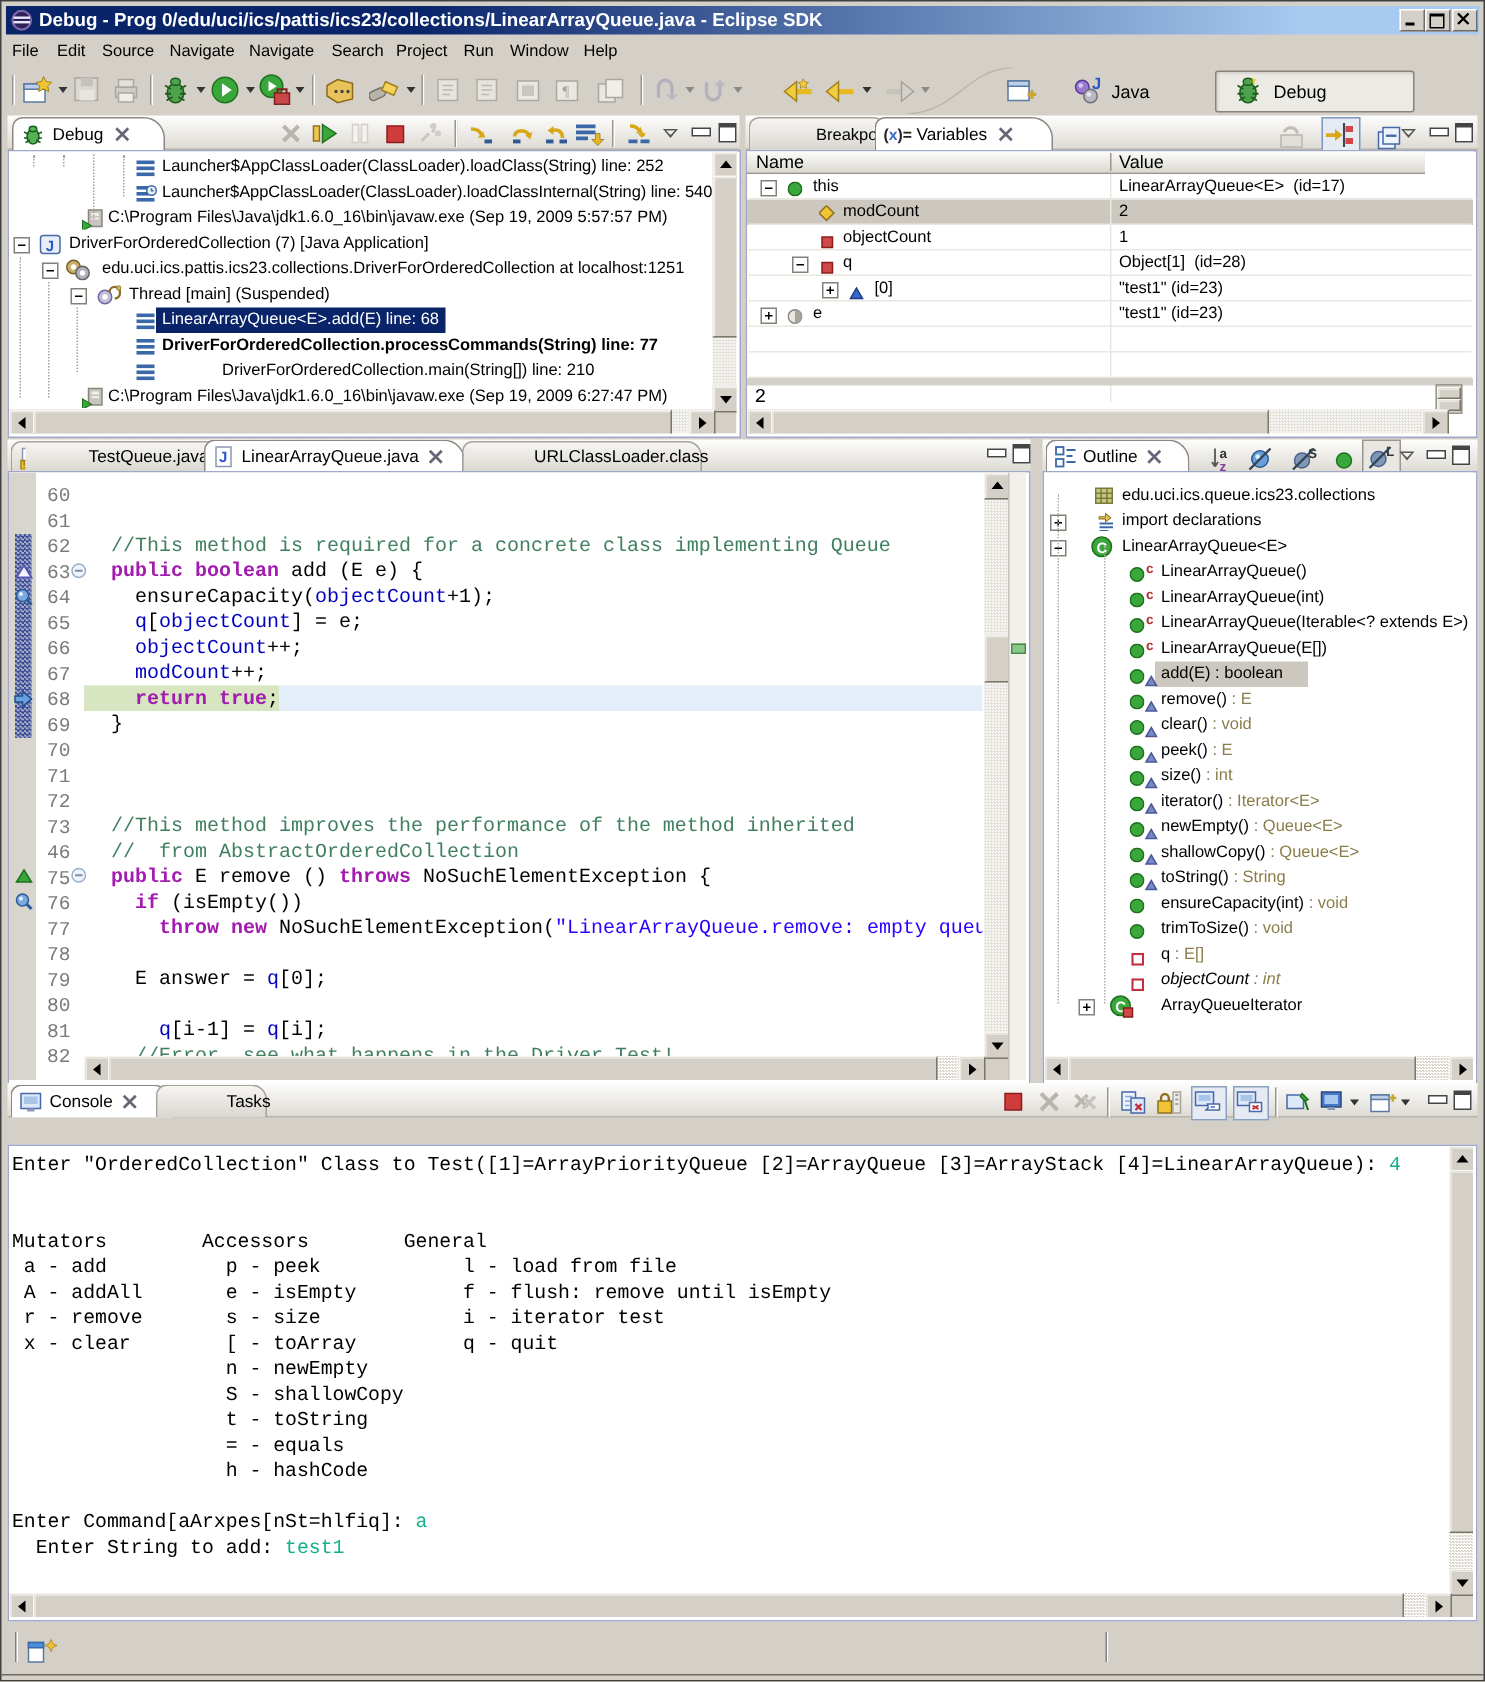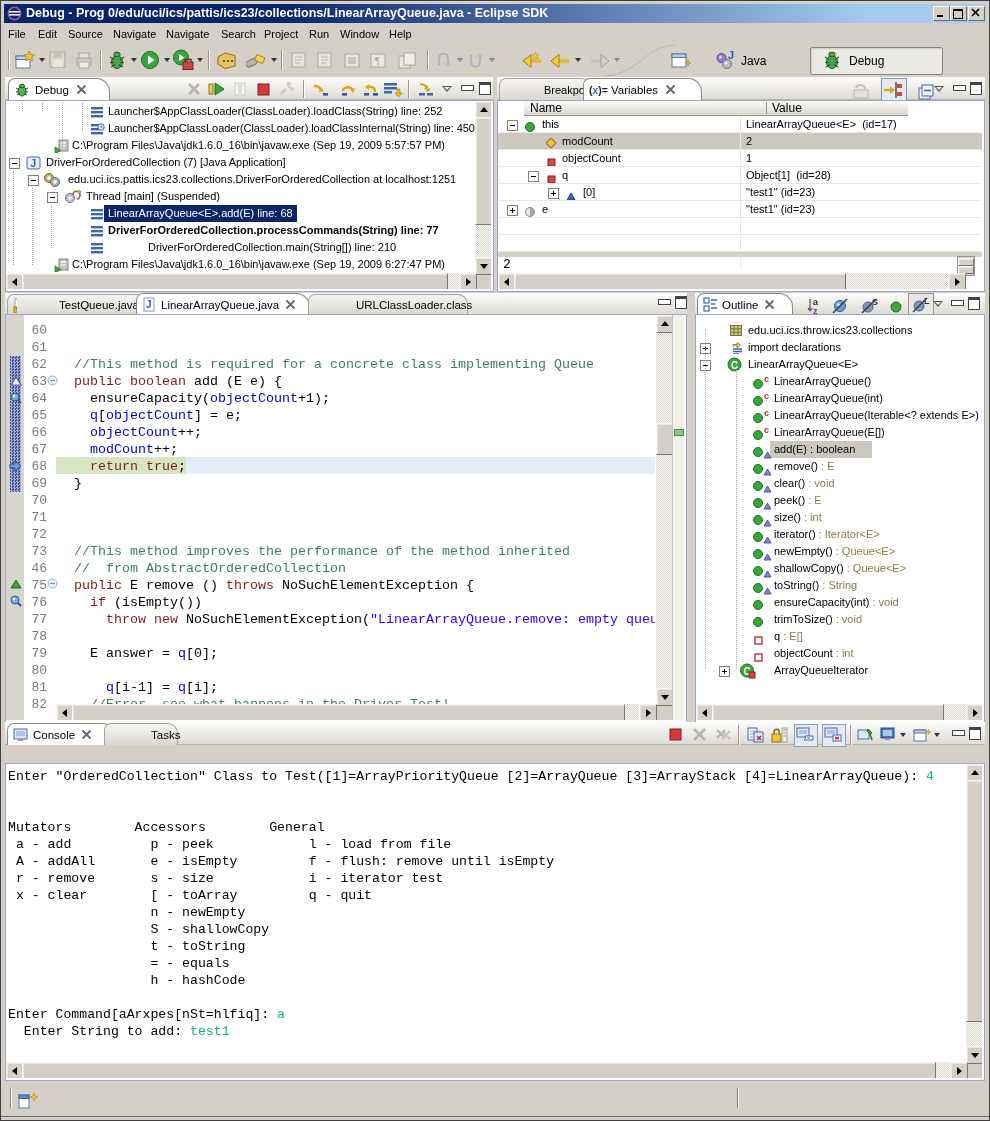--- a/index.html
+++ b/index.html
@@ -1,20 +1,20 @@
 <!DOCTYPE html>
 <html><head>
 <meta charset="utf-8">
 <style>
 html,body{margin:0;padding:0;}
 body{width:990px;height:1121px;background:#d4d0c8;position:relative;overflow:hidden;
  font-family:"Liberation Sans",sans-serif;font-size:11.5px;color:#000;}
 .a{position:absolute;}
 .mono{font-family:"Liberation Mono",monospace;white-space:pre !important;}
-.kw{color:#7f1d1d;font-weight:normal;}
+.kw{color:#a21caf;font-weight:bold;}
 .fld{color:#0000c0;}
 .cmt{color:#3f7f5f;}
 .str{color:#2a00ff;}
 .in{color:#14b28c;}
 .oli{color:#8a7d4a;}
 
 .raise{background:#d4d0c8;border:1px solid;border-color:#ffffff #6e6a63 #6e6a63 #ffffff;}
 .sbtrack{background:#fdfdfc;background-image:repeating-conic-gradient(#d8d4cc 0% 25%,transparent 0% 50%);background-size:2px 2px;}
 .thumb{background:#d4d0c8;border:1px solid;border-color:#f7f6f3 #7a7768 #7a7768 #f7f6f3;box-shadow:inset 1px 1px 0 #e8e6df;}
 .arr{width:0;height:0;position:absolute;}
@@ -287,21 +287,21 @@
         <span class="a" style="left:102px;">Launcher$AppClassLoader(ClassLoader).loadClass(String) line: 252</span>
       </div>
   <div class="row" style="left:0;top:19px;">
         <span class="a" style="left:84px;top:3px;"><svg width="15" height="13">
             <rect x="1" y="1" width="12" height="2.4" fill="#3a68a8"></rect>
             <rect x="1" y="5" width="8" height="2.4" fill="#3a68a8"></rect>
             <rect x="1" y="9" width="12" height="2.4" fill="#3a68a8"></rect>
             <circle cx="11" cy="4" r="3.2" fill="#e8f0fa" stroke="#3a68a8"></circle>
             <path d="M11 2.5v1.7h1.4" stroke="#3a68a8" fill="none"></path>
           </svg></span>
-        <span class="a" style="left:102px;letter-spacing:-0.06px;">Launcher$AppClassLoader(ClassLoader).loadClassInternal(String) line: 450</span>
+        <span class="a" style="left:102px;letter-spacing:-0.06px;">Launcher$AppClassLoader(ClassLoader).loadClassInternal(String) line: 540</span>
       </div>
   <div class="row" style="left:0;top:36px;">
         <span class="a" style="left:48px;top:2px;"><svg width="16" height="14">
             <rect x="5" y="1" width="9" height="11" fill="#c8c5be" stroke="#8a867e"></rect>
             <rect x="7" y="3" width="5" height="2" fill="#efede8"></rect>
             <rect x="7" y="6" width="5" height="1.4" fill="#efede8"></rect>
             <path d="M1 8l6 3.5L1 15z" fill="#3aa73a" stroke="#1d701d" stroke-width=".7"></path>
           </svg></span>
         <span class="a" style="left:66px;">C:\Program Files\Java\jdk1.6.0_16\bin\javaw.exe (Sep 19, 2009 5:57:57 PM)</span>
       </div>
@@ -432,21 +432,21 @@
           <path d="M8 8.5h7" stroke="#4868a8" stroke-width="1.6"></path>
         </svg></span>
  </div>
  <div class="vmenu" style="left:437px;top:9px;"></div>
  <div class="minb" style="left:456px;top:8px;"></div>
  <div class="maxb" style="left:473px;top:5px;"></div>
 
  <div class="vborder" style="left:0;top:23px;width:486px;height:190px;border-color:#9fa8c8;"></div>
  <div class="a" style="left:1px;top:24px;width:484px;height:188px;background:#fff;overflow:hidden;" id="varstable">
 
-  <div class="a" style="left:0;top:0;width:384px;height:14px;background:linear-gradient(#fcfcfa,#dbd8d1);border-bottom:1px solid #9a968e;margin-left:26px;">
+  <div class="a" style="left:0;top:0;width:452px;height:14px;background:linear-gradient(#fcfcfa,#dbd8d1);border-bottom:1px solid #9a968e;">
    <span class="a" style="left:6px;top:0;font-size:12px;">Name</span>
    <div class="a" style="left:242px;top:1px;width:1px;height:12px;background:#9a968e;"></div>
    <span class="a" style="left:248px;top:0;font-size:12px;">Value</span>
   </div>
 
   <div class="a" style="left:0;top:32px;width:484px;height:17px;background:#ccc8c0;"></div>
   <div class="row" style="left:0;top:15px;">
         <span class="exp" style="left:9px;top:4px;"></span>
         <span class="a" style="left:27px;top:4px;"><svg width="10" height="10">
             <circle cx="5" cy="5" r="4.5" fill="#3aa73a" stroke="#1d701d"></circle>
@@ -704,21 +704,21 @@
  <div class="minb" style="left:256px;top:7px;"></div>
  <div class="maxb" style="left:273px;top:4px;"></div>
 
  <div class="vborder" style="left:0;top:21px;width:288px;height:407px;border-color:#9fa8c8;"></div>
  <div class="a" style="left:1px;top:22px;width:286px;height:405px;background:#fff;overflow:hidden;" id="outtree">
   <div class="row" style="left:0;top:7px;">
         <span class="a" style="left:33px;top:2px;"><svg width="14" height="13">
             <rect x="1.5" y="1.5" width="11" height="10" fill="#c8c87a" stroke="#787840"></rect>
             <path d="M1.5 4.8h11M1.5 8.2h11M5 1.5v10M9 1.5v10" stroke="#787840" stroke-width="1"></path>
           </svg></span>
-        <span class="a" style="left:52px;">edu.uci.ics.throw.ics23.collections</span>
+        <span class="a" style="left:52px;">edu.uci.ics.queue.ics23.collections</span>
       </div>
   <div class="row" style="left:0;top:24px;">
         <span class="exp pl" style="left:4px;top:4px;"></span>
         <span class="a" style="left:34px;top:2px;"><svg width="14" height="13">
             <path d="M2 6h6V3l5 4-5 4V8H2z" fill="#e8c858" stroke="#907020" transform="scale(.7) translate(2,-1)"></path>
             <path d="M3 8h9M3 10.5h9M3 13h6" stroke="#3a68a8" stroke-width="1.3"></path>
           </svg></span>
         <span class="a" style="left:52px;">import declarations</span>
       </div>
   <div class="row" style="left:0;top:41px;">
@@ -854,21 +854,21 @@
   <div class="row" style="left:0;top:313px;">
         <span class="a" style="left:58px;top:5px;"><svg width="9" height="9">
             <rect x="1" y="1" width="7" height="7" fill="#fff" stroke="#c03040" stroke-width="1.4"></rect>
           </svg></span>
         <span class="a" style="left:78px;">q <span class="oli">: E[]</span></span>
       </div>
   <div class="row" style="left:0;top:330px;">
         <span class="a" style="left:58px;top:5px;"><svg width="9" height="9">
             <rect x="1" y="1" width="7" height="7" fill="#fff" stroke="#c03040" stroke-width="1.4"></rect>
           </svg></span>
-        <span class="a" style="left:78px;">objectCount <span class="oli">: int</span></span>
+        <span class="a" style="left:78px;font-style:italic;">objectCount <span class="oli">: int</span></span>
       </div>
   <div class="row" style="left:0;top:347px;">
         <span class="exp pl" style="left:23px;top:4px;"></span>
         <span class="a" style="left:43px;top:1px;"><svg width="17" height="16">
             <circle cx="8" cy="7.5" r="6.5" fill="#3aa73a" stroke="#1d701d"></circle>
             <text x="4.5" y="11.5" font-size="10" font-weight="bold" fill="#fff" font-family="Liberation Sans">C</text>
             <rect x="10" y="9" width="6" height="6" fill="#d04848" stroke="#8a1c1c"></rect>
           </svg></span>
         <span class="a" style="left:78px;">ArrayQueueIterator</span>
       </div>

